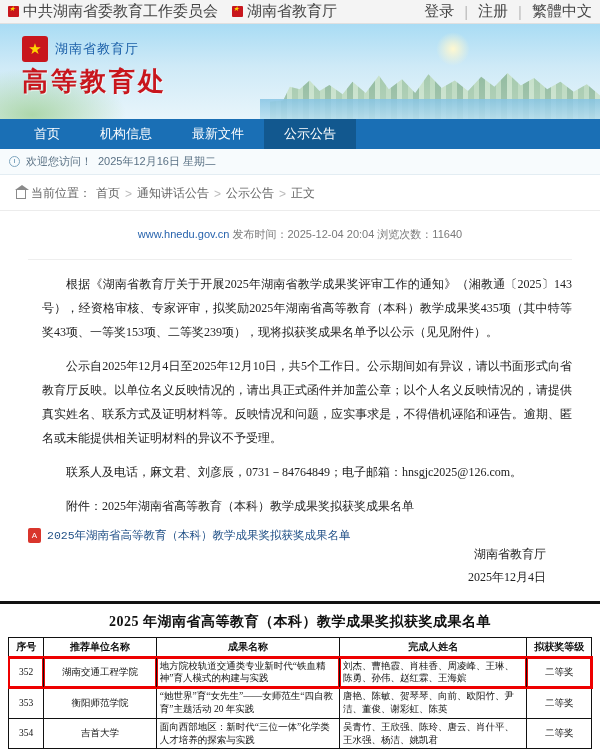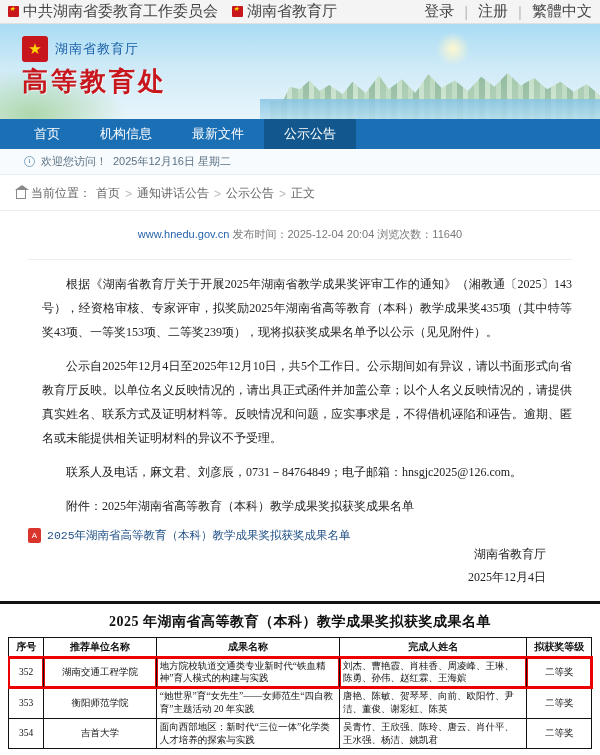--- a/index.html
+++ b/index.html
@@ -152,21 +152,21 @@
   }
   .nav a.active { background: #12588f; }
 
   
   .welcome {
     height: 26px;
     background: #f7fbfd;
     border-bottom: 1px solid #e3edf3;
     display: flex;
     align-items: center;
-    padding: 0 24px;
+    padding: 0 9px;
     font-size: 11px;
     color: #5b7285;
     gap: 6px;
   }
   .clock-ico {
     width: 11px; height: 11px;
     border: 1px solid #7fa6bf;
     border-radius: 50%;
     position: relative;
     display: inline-block;

